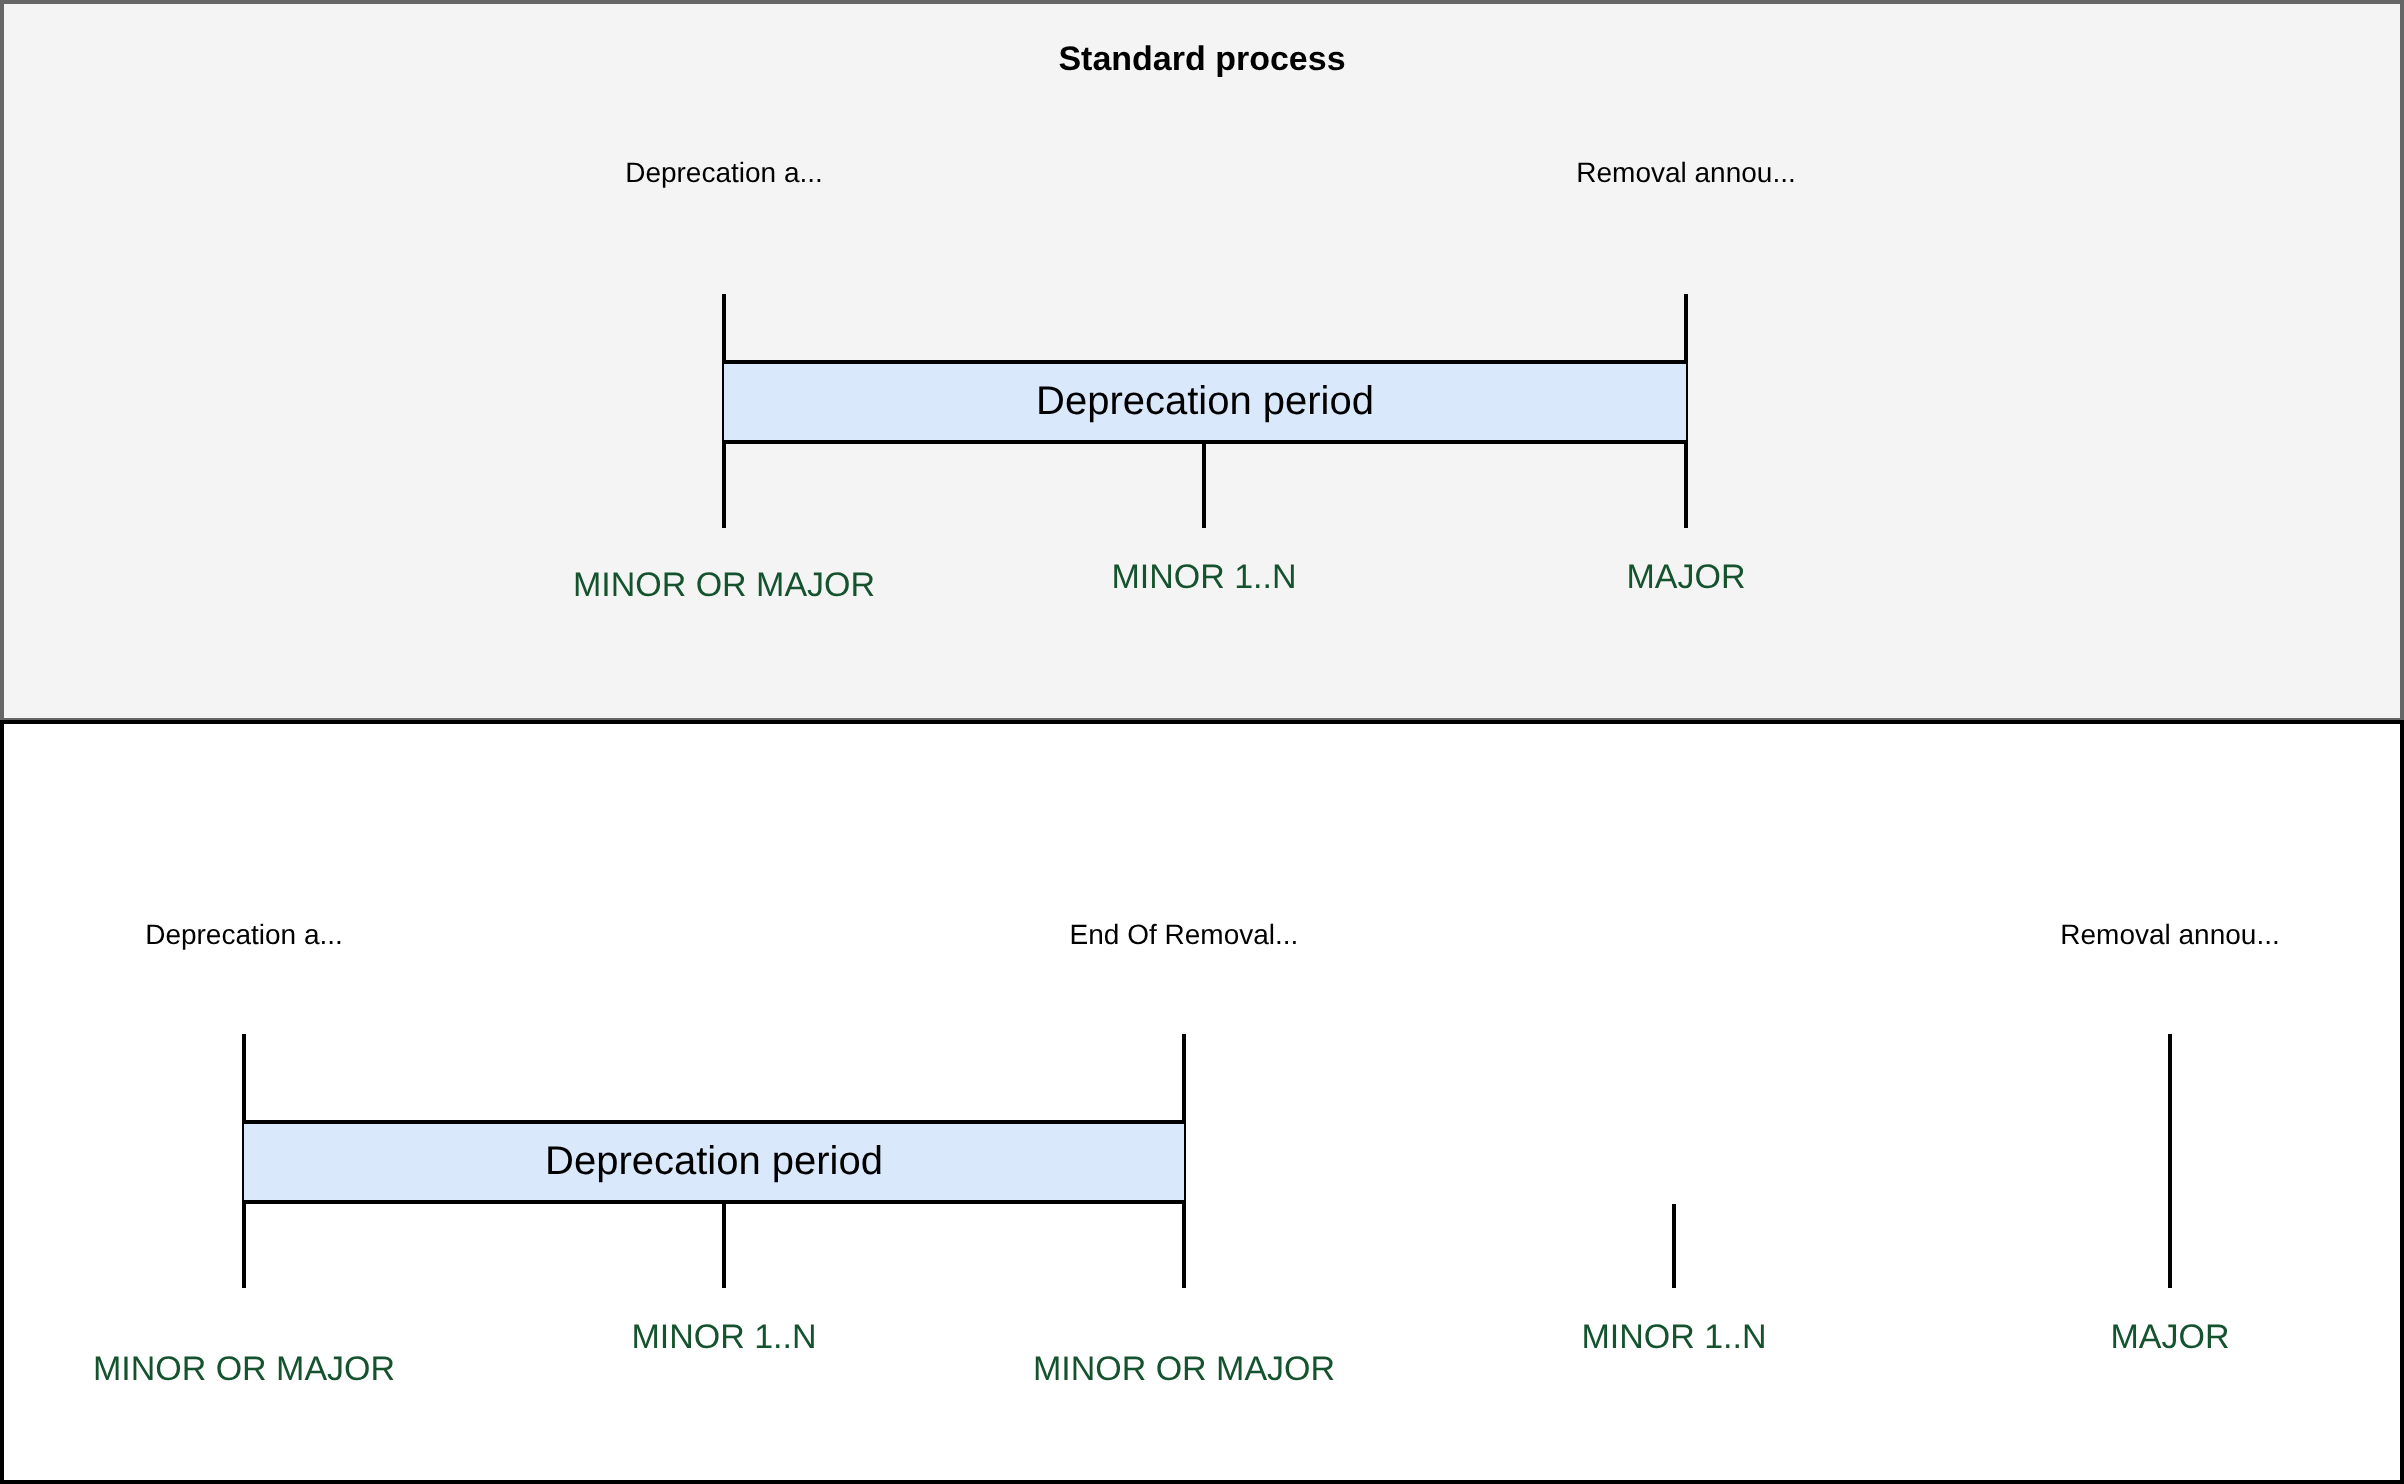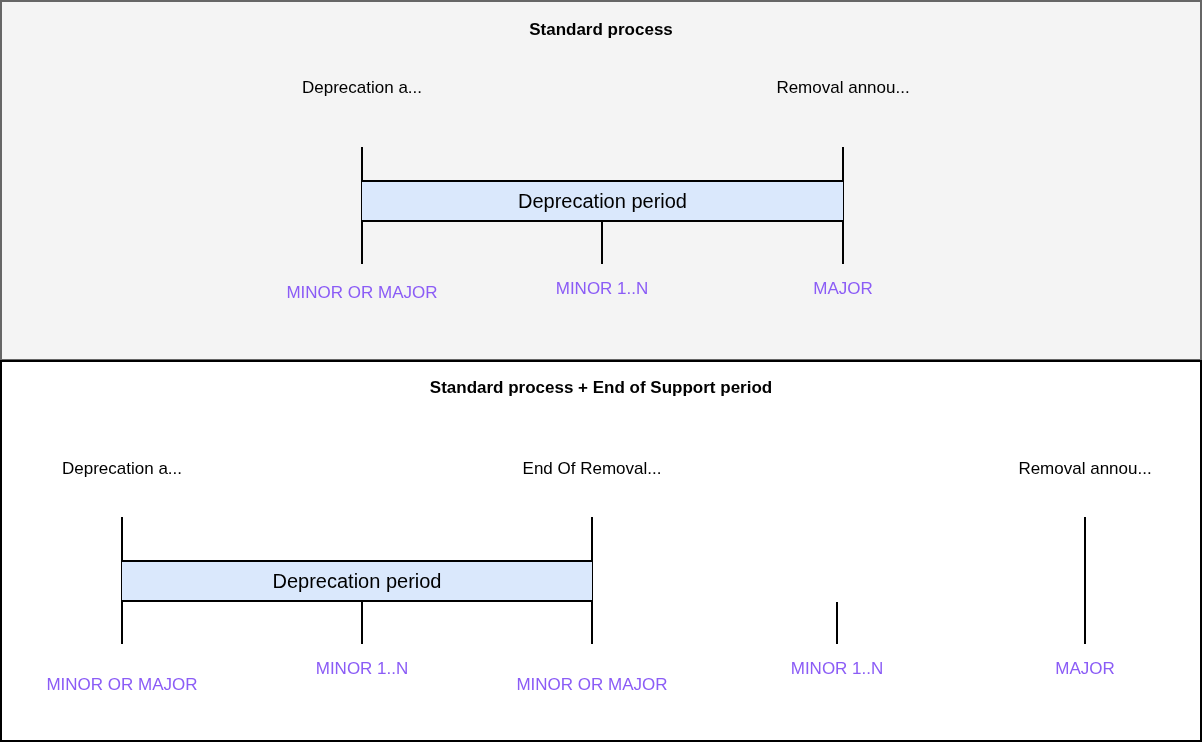--- a/index.html
+++ b/index.html
@@ -69,30 +69,30 @@
     align-items: center;
     justify-content: center;
     font-size: 20px;
     color: #000000;
   }
   .bar.blue   { background: #dae8fc; }
   .bar.orange { background: #ffe6cc; }
 
   .evt-label {
     position: absolute;
-    font-size: 17px;
+    font-size: 14px;
     color: #000000;
     white-space: nowrap;
     text-align: center;
     transform: translateX(-50%);
   }
   .rel-label {
     position: absolute;
     font-size: 17px;
-    color: #8b5cf6;
+    color: #14532d;
     white-space: nowrap;
     text-align: center;
     transform: translateX(-50%);
   }
 </style>
 </head>
 <body>
 
 <div id="canvas">
 
@@ -111,21 +111,20 @@
       <span>Deprecation period</span>
     </div>
 
     <div class="rel-label" style="left:360px; top:281px;">MINOR OR MAJOR</div>
     <div class="rel-label" style="left:600px; top:277px;">MINOR 1..N</div>
     <div class="rel-label" style="left:841px; top:277px;">MAJOR</div>
   </div>
 
   <div class="panel" id="panel-eos">
 
-    <div class="panel-title" id="title-eos">Standard process + End of Support period</div>
 
     <div class="evt-label" style="left:120px; top:97px;">Deprecation a...</div>
     <div class="evt-label" style="left:590px; top:97px;">End Of Removal...</div>
     <div class="evt-label" style="left:1083px; top:97px;">Removal annou...</div>
 
     <div class="tick" style="left:119px; top:155px; height:127px;"></div>
     <div class="tick" style="left:359px; top:240px; height:42px;"></div>
     <div class="tick" style="left:589px; top:155px; height:127px;"></div>
     <div class="tick" style="left:834px; top:240px; height:42px;"></div>
     <div class="tick" style="left:1082px; top:155px; height:127px;"></div>

